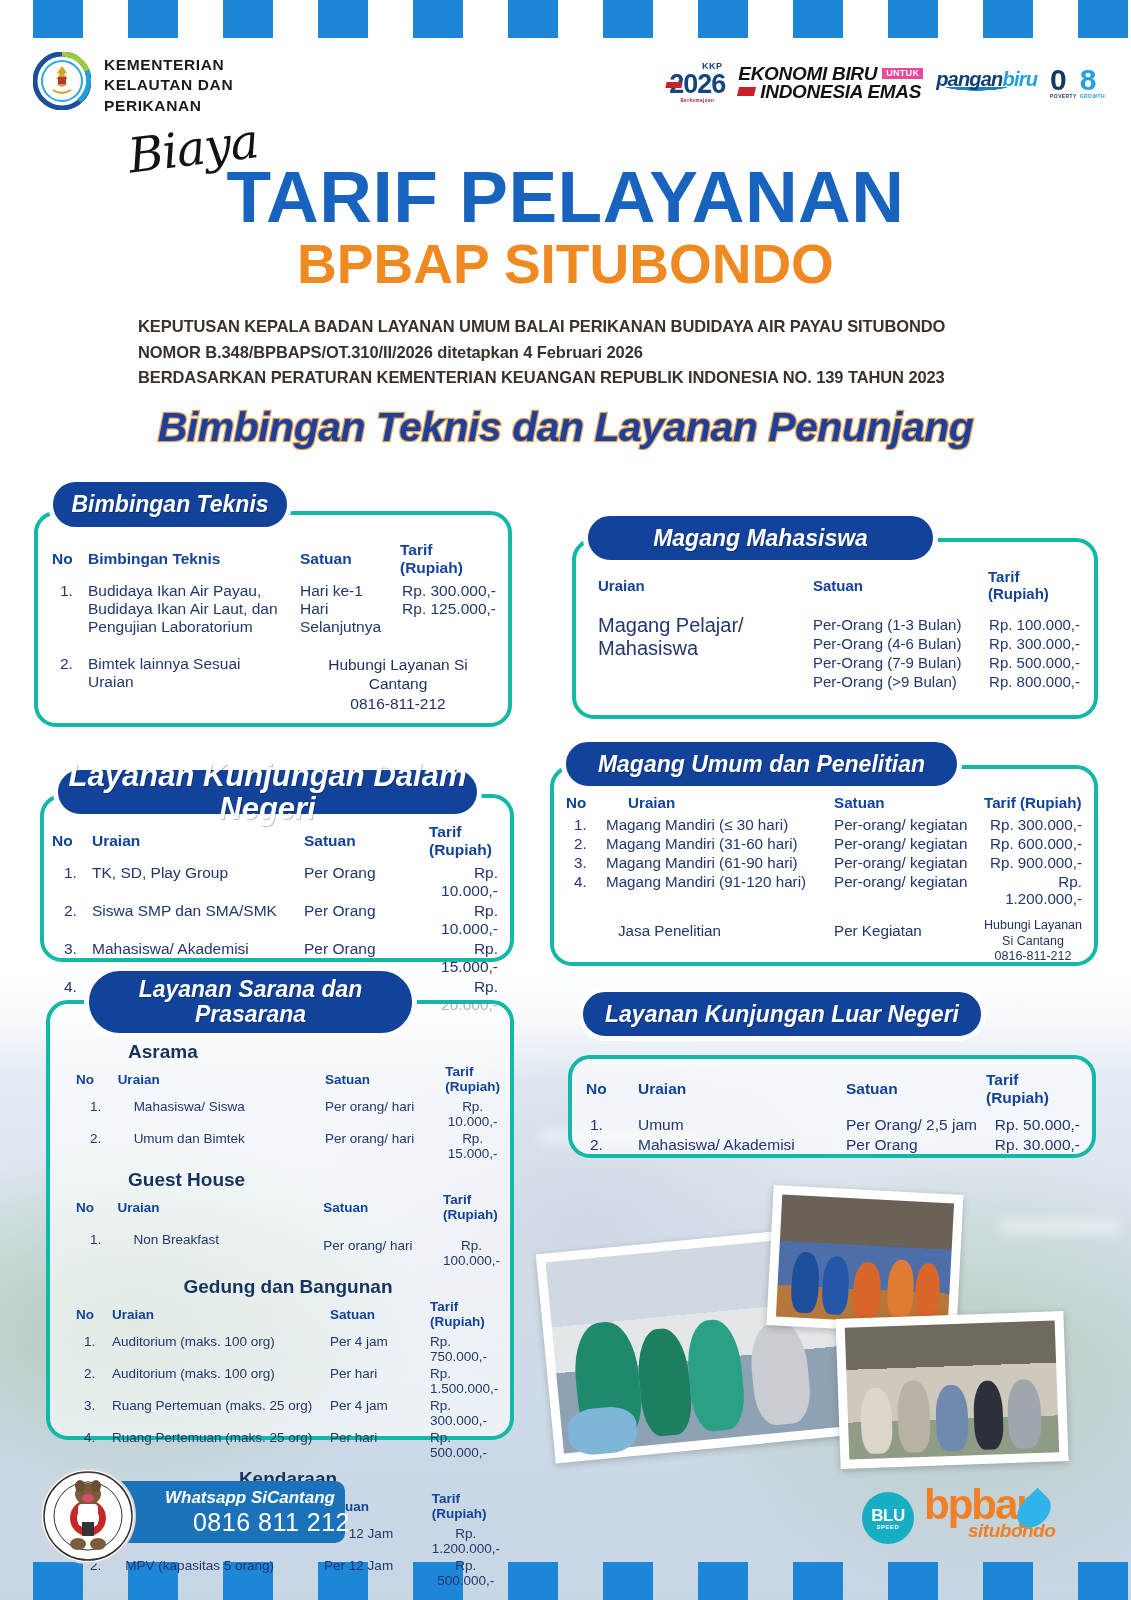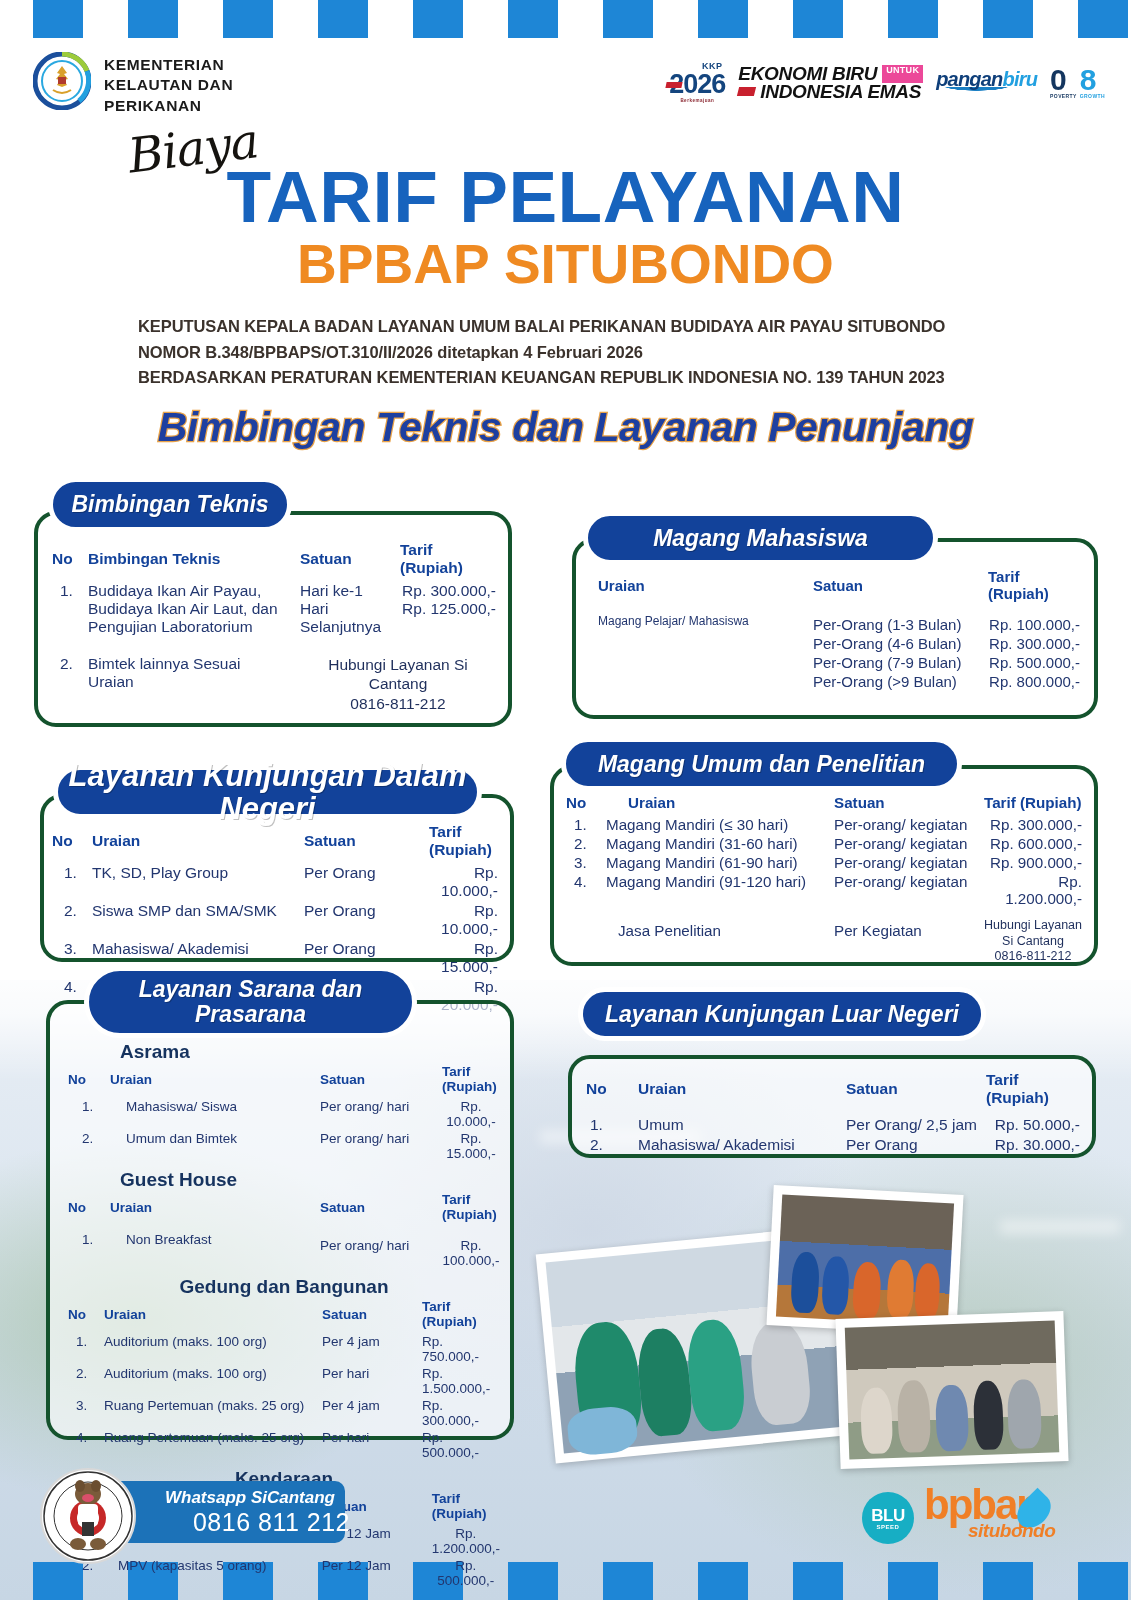--- a/index.html
+++ b/index.html
@@ -39,21 +39,21 @@
   .kkp-text{position:absolute;left:104px;top:55px;font-size:15.5px;font-weight:700;
     letter-spacing:.6px;line-height:1.32;color:#1b1b1b;}
 
   .logostrip{position:absolute;right:26px;top:62px;display:flex;align-items:center;gap:13px;}
   .lg-2026{display:flex;flex-direction:column;align-items:center;line-height:1;}
   .lg-2026 .kkp{font-size:9px;font-weight:800;color:#14457e;letter-spacing:.4px;align-self:flex-end;margin-right:3px;}
   .lg-2026 .yr{font-size:27px;font-weight:800;color:#14457e;letter-spacing:-1px;position:relative;}
   .lg-2026 .yr .bar{position:absolute;left:-3px;top:11px;width:16px;height:6px;background:#c8202e;transform:skewX(-12deg);}
   .lg-2026 .sub{font-size:4.5px;font-weight:700;color:#8a2630;letter-spacing:.5px;margin-top:1px;}
   .lg-ebie{line-height:.96;font-weight:800;font-style:italic;color:#121212;}
-  .lg-ebie .r1{font-size:19px;letter-spacing:-.3px;display:flex;gap:5px;}
+  .lg-ebie .r1{font-size:19px;letter-spacing:-.3px;display:flex;align-items:center;gap:5px;}
   .lg-ebie .r2{font-size:19px;letter-spacing:-.3px;display:flex;align-items:center;gap:5px;}
   .lg-ebie .untuk{background:#ec4899;color:#fff;font-size:9px;font-style:normal;padding:1px 4px;letter-spacing:.3px;}
   .lg-ebie .redflag{display:inline-block;width:17px;height:9px;background:#c8202e;transform:skewX(-14deg);}
   .lg-pangan{position:relative;line-height:1;}
   .lg-pangan .w{font-size:20px;font-weight:800;font-style:italic;letter-spacing:-.8px;}
   .lg-pangan .p1{color:#0f3f7a;}
   .lg-pangan .p2{color:#22a0e0;}
   .lg-pangan .wave{margin-top:-2px;height:9px;background:
       radial-gradient(ellipse 60px 10px at 40% -2px,#1a7fc4 55%,rgba(0,0,0,0) 58%);}
   .lg-08{display:flex;align-items:flex-end;gap:3px;}
@@ -72,21 +72,21 @@
     font-size:55px;font-weight:800;color:#ef8a22;letter-spacing:0px;line-height:1;}
 
   .decree{position:absolute;left:138px;top:314px;color:#3b322c;font-weight:700;line-height:1.55;}
   .decree div{font-size:16.5px;letter-spacing:-.1px;white-space:nowrap;}
 
   .section-title{position:absolute;left:0;right:0;top:404px;text-align:center;
     font-size:41px;font-weight:800;font-style:italic;color:#1d3fa0;letter-spacing:-.5px;
     -webkit-text-stroke:2.5px #e8a248;paint-order:stroke fill;}
 
   
-  .card{position:absolute;border:4px solid #14532d;border-radius:22px;background:rgba(255,255,255,.62);}
+  .card{position:absolute;border:4px solid #14b8a6;border-radius:22px;background:rgba(255,255,255,.62);}
   .pill{position:absolute;background:#12429a;color:#fff;font-weight:800;font-style:italic;
     border-radius:999px;border:5px solid #fff;display:flex;align-items:center;justify-content:center;
     text-align:center;line-height:1.08;z-index:5;
     text-shadow:1px 1px 0 rgba(0,0,0,.25);}
 
   table.tbl{border-collapse:collapse;width:100%;}
   table.tbl th{color:#12429a;font-weight:700;text-align:left;padding:0 0 4px 0;}
   table.tbl td{color:#22366f;font-weight:400;padding:1px 0;vertical-align:top;}
   .num{color:#22366f;}
   .center{text-align:center;}
@@ -110,21 +110,21 @@
   #card-magang-umum{left:550px;top:765px;width:540px;height:193px;}
   #pill-magang-umum{left:561px;top:737px;width:391px;height:44px;font-size:23px;}
   #magang-umum-body{position:absolute;left:12px;top:25px;right:12px;font-size:15.2px;}
 
   #card-luar{left:568px;top:1055px;width:520px;height:95px;}
   #pill-luar{left:578px;top:987px;width:398px;height:44px;font-size:23px;}
   #luar-body{position:absolute;left:14px;top:12px;right:12px;font-size:15.5px;}
 
   #card-sarana{left:46px;top:1000px;width:460px;height:432px;}
   #pill-sarana{left:84px;top:966px;width:323px;height:62px;font-size:23px;flex-direction:column;}
-  #sarana-body{position:absolute;left:18px;top:30px;right:10px;}
+  #sarana-body{position:absolute;left:26px;top:30px;right:10px;}
   .sub-h{font-size:19px;font-weight:700;color:#16335f;text-align:center;margin:7px 0 1px 0;}
   .sub-h.left-ind{text-align:left;padding-left:52px;}
   #sarana-body table.tbl th{font-size:13.5px;}
   #sarana-body table.tbl td{font-size:13.5px;}
 
   
   .photo{position:absolute;background:#fff;box-shadow:0 2px 7px rgba(0,0,0,.22);overflow:hidden;}
   .photo .inner{position:absolute;inset:9px;background-size:cover;}
   #ph1{left:545px;top:1238px;width:332px;height:210px;transform:rotate(-5.5deg);}
   #ph1 .inner{background:
@@ -305,21 +305,21 @@
             <col style="width:175px">
             <col>
           </colgroup>
         <tbody>
             <tr>
           <th>Uraian</th>
           <th>Satuan</th>
           <th class="right">Tarif (Rupiah)</th>
         </tr>
         <tr>
-          <td rowspan="4" style="font-size:12px;padding-top:8px;">
+          <td rowspan="4" style="font-size:20px;padding-top:8px;">
             <span>Magang Pelajar/ Mahasiswa</span>
           </td>
           <td style="padding-top:10px">Per-Orang (1-3 Bulan)</td>
           <td class="right" style="padding-top:10px">Rp. 100.000,-</td>
         </tr>
         <tr>
           <td>Per-Orang (4-6 Bulan)</td>
           <td class="right">Rp. 300.000,-</td>
         </tr>
         <tr>

